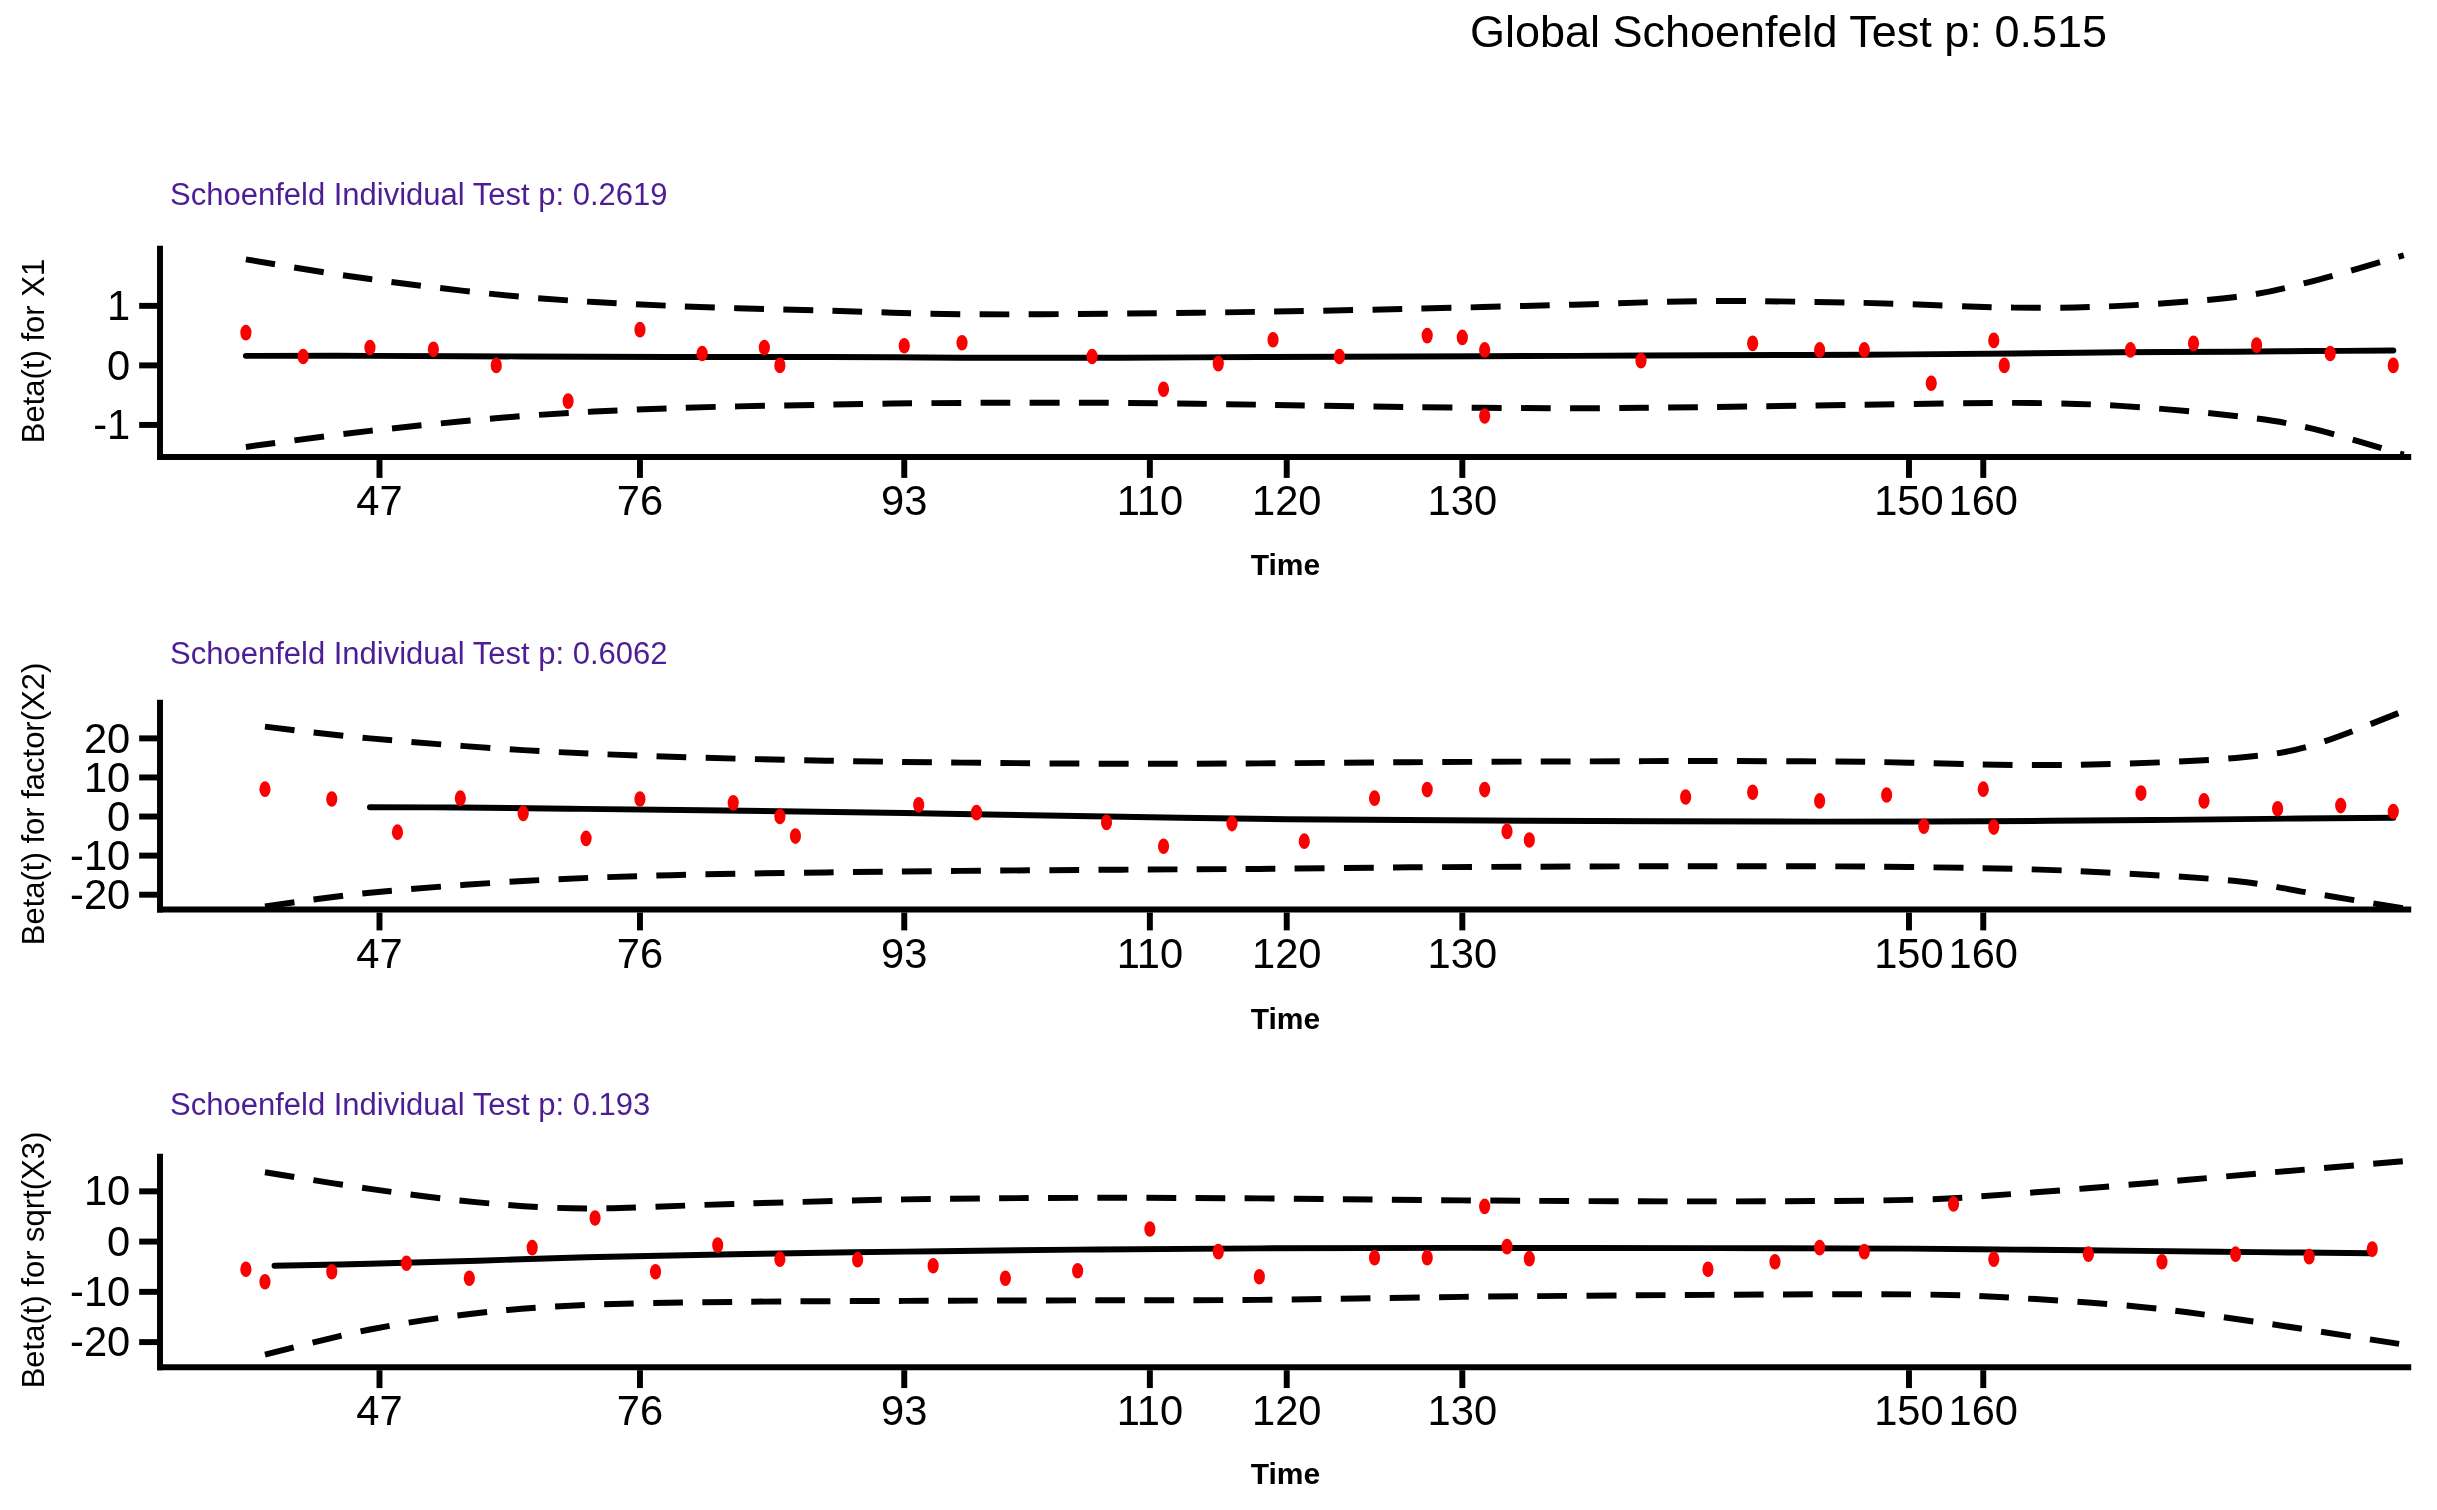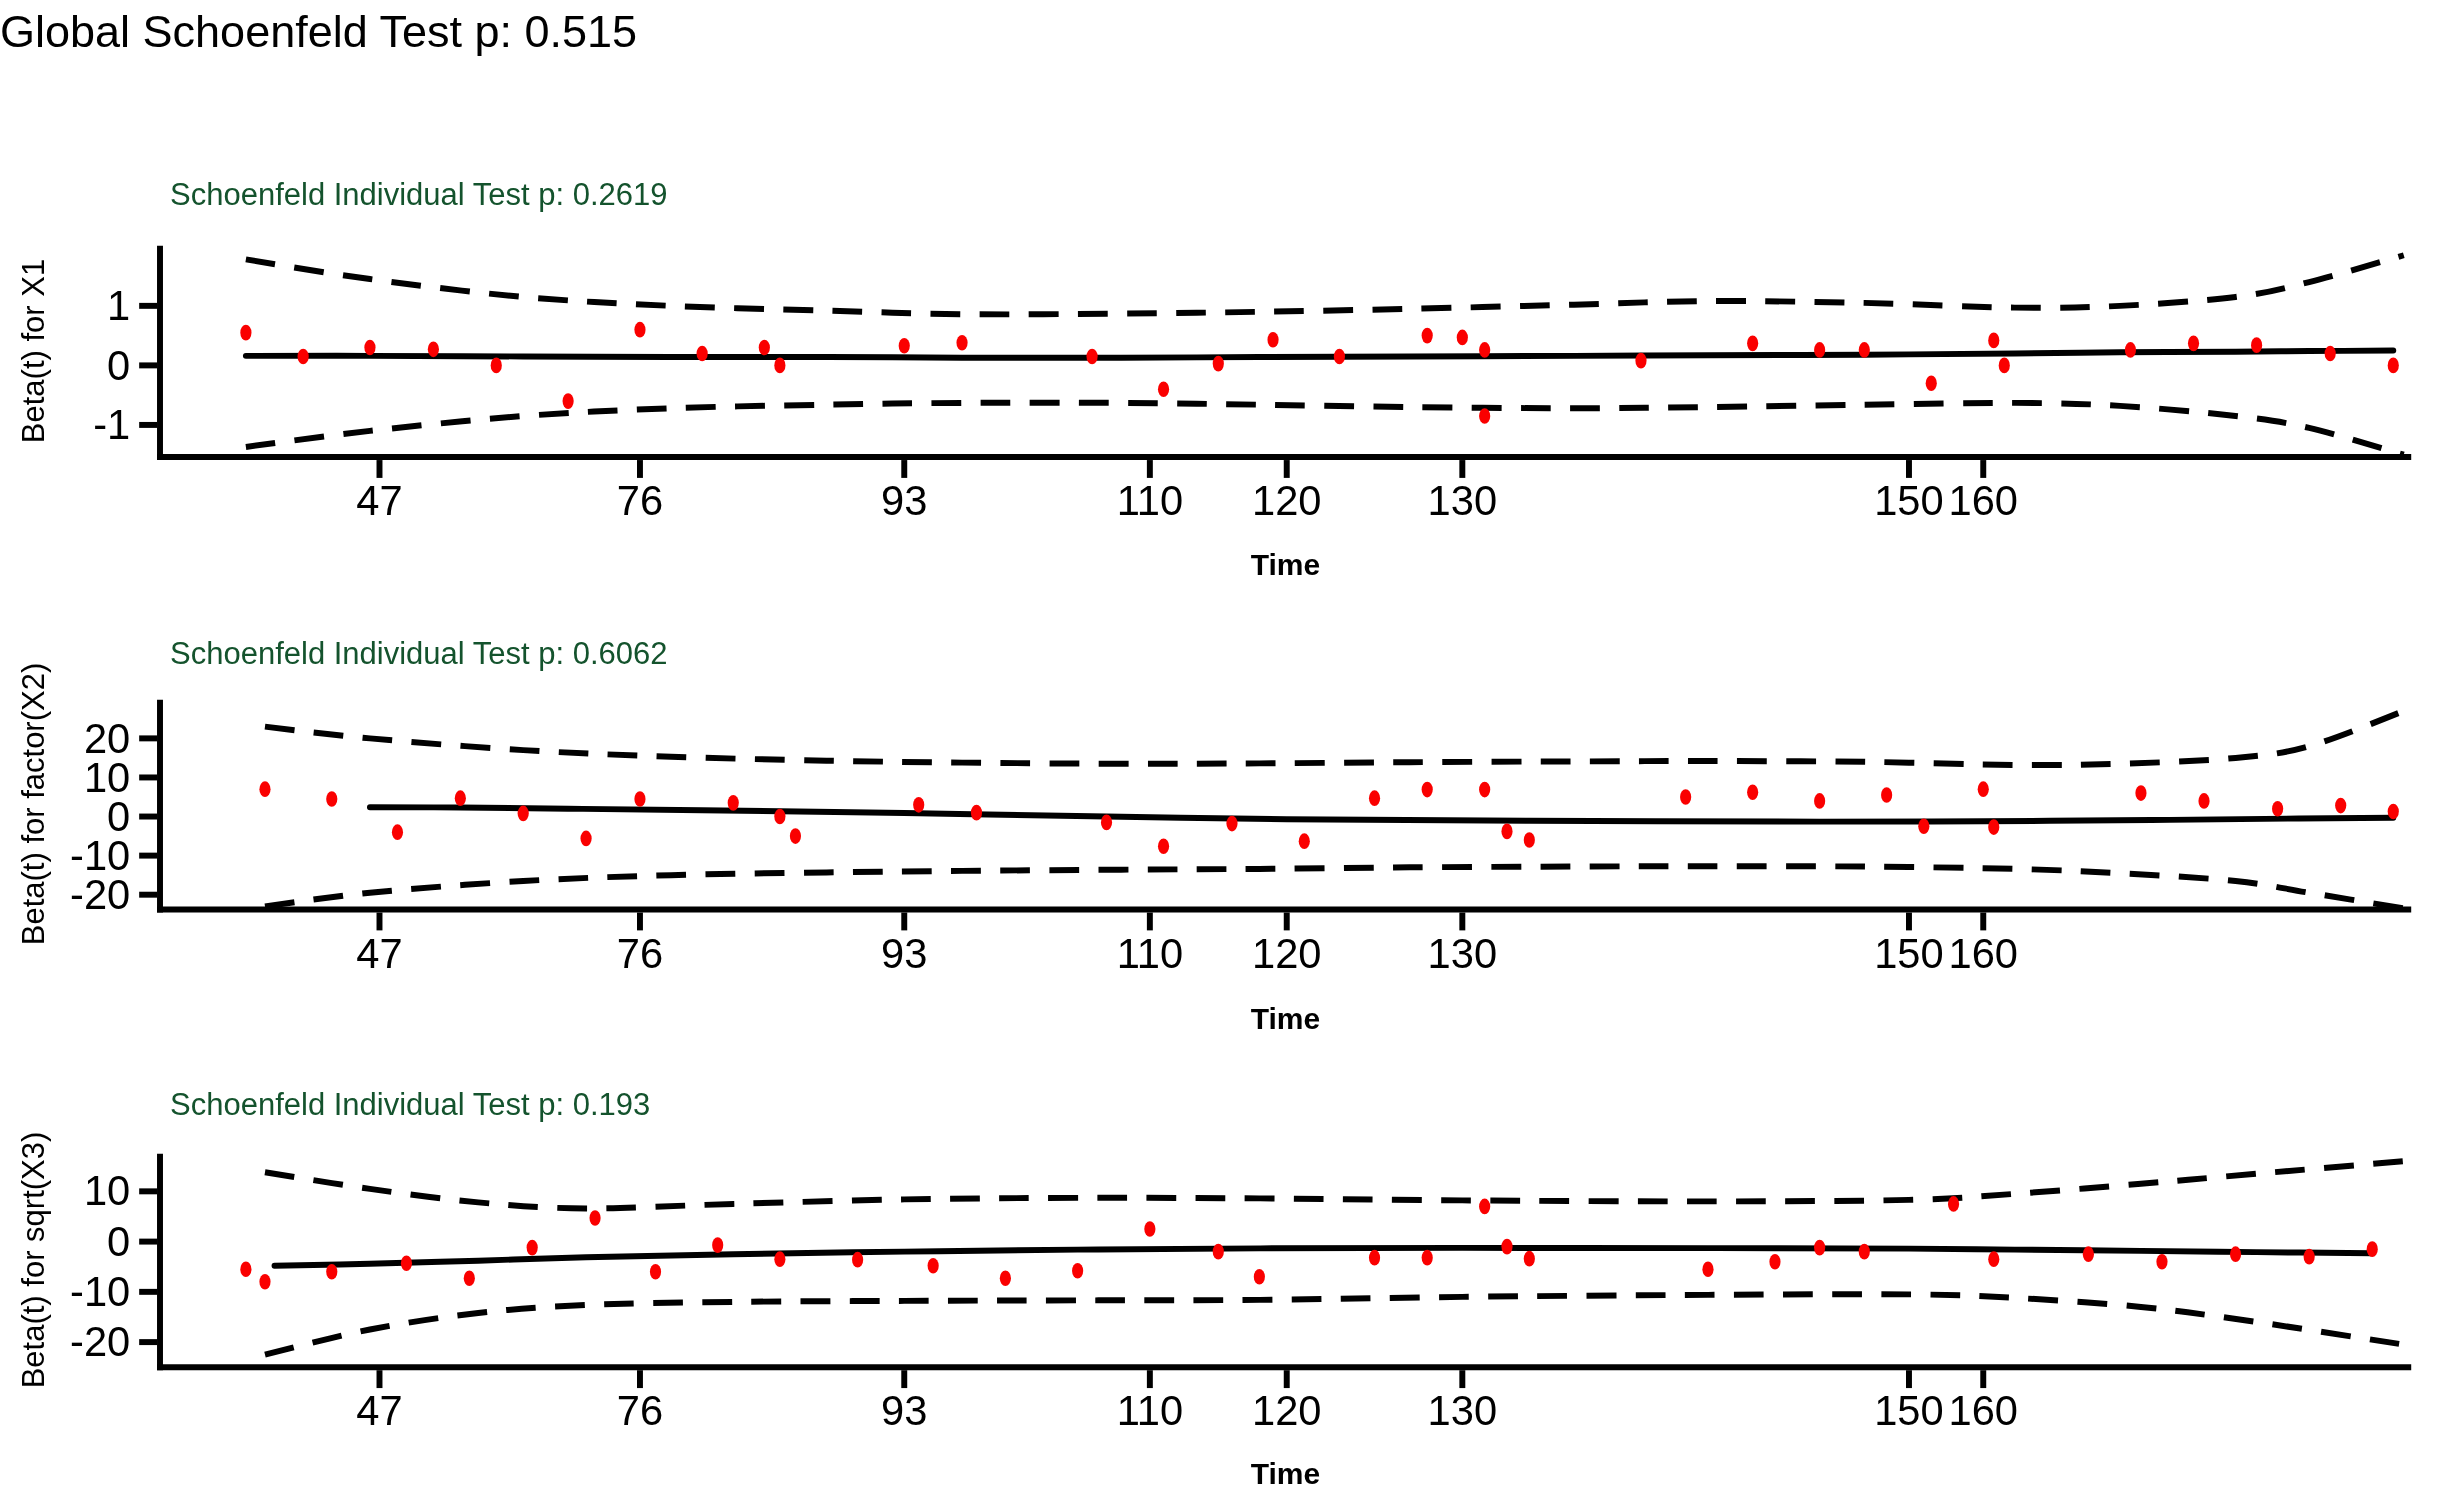--- a/index.html
+++ b/index.html
@@ -1,20 +1,20 @@
 <!DOCTYPE html>
 <html style="font-size:12px"><head>
 <meta charset="utf-8">
 <style>
   html,body{margin:0;padding:0;background:#ffffff;}
   .page{position:relative;width:2438px;height:1511px;background:#ffffff;overflow:hidden;
         font-family:"Liberation Sans", sans-serif;color:#000;}
-  .global-title{position:absolute;top:7.4px;left:0;width:2107px;text-align:left;
+  .global-title{position:absolute;top:7.4px;left:0;width:2107px;text-align:right;
         font-size:45px;line-height:49px;color:#000;}
-  .panel-title{position:absolute;left:170px;font-size:31px;line-height:37px;color:#14532d;}
+  .panel-title{position:absolute;left:170px;font-size:31px;line-height:37px;color:#4c1d95;}
   .pt1{top:176px;} .pt2{top:635px;} .pt3{top:1086px;}
   .xlab{position:absolute;left:160px;width:2251px;text-align:center;font-size:30px;color:#000;font-weight:bold;}
   .xl1{top:548px;} .xl2{top:1002px;} .xl3{top:1457px;}
   .ylab{position:absolute;left:34px;white-space:nowrap;font-size:31px;color:#000;
         transform:translate(-50%,-50%) rotate(-90deg);}
   .yl1{top:351px;} .yl2{top:804px;} .yl3{top:1260px;}
   svg{position:absolute;top:0;left:0;}
 </style>
 </head>
 <body>

